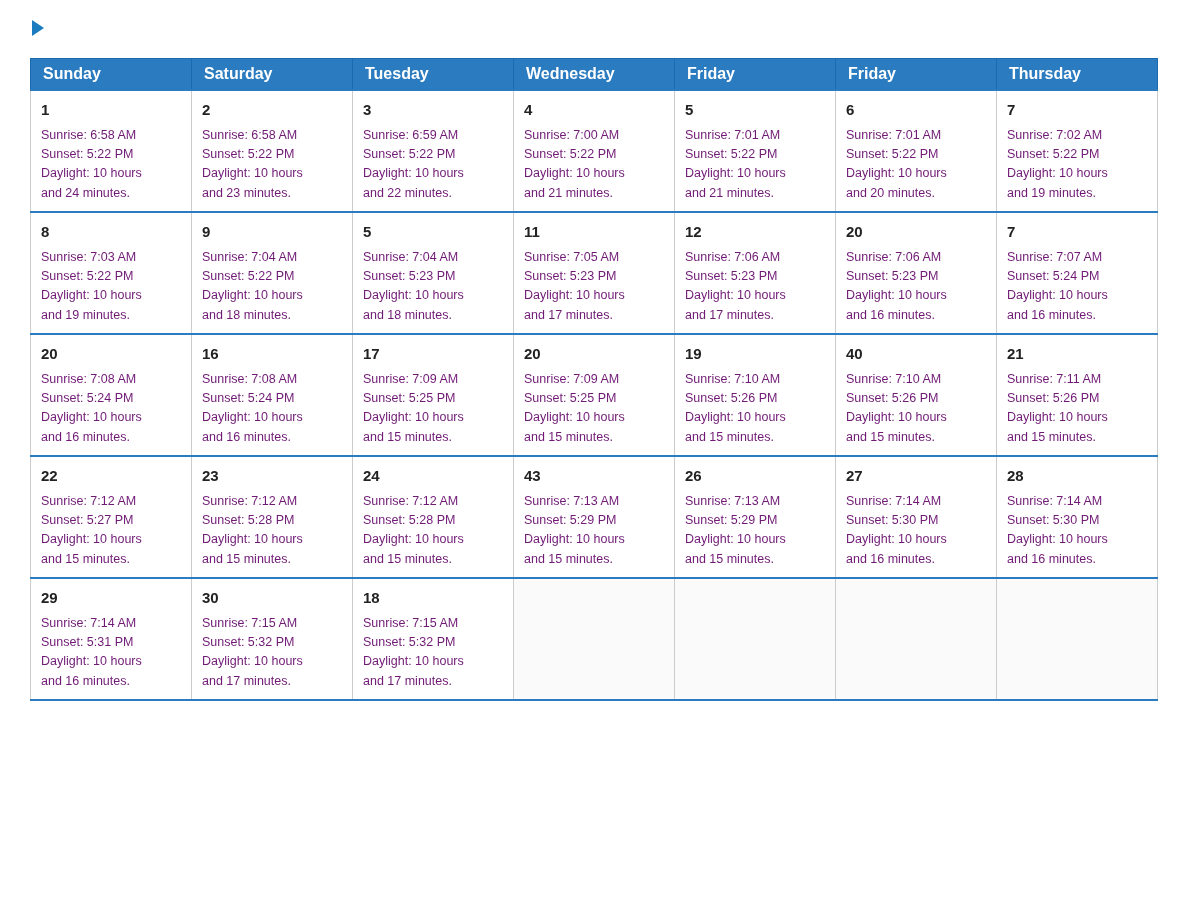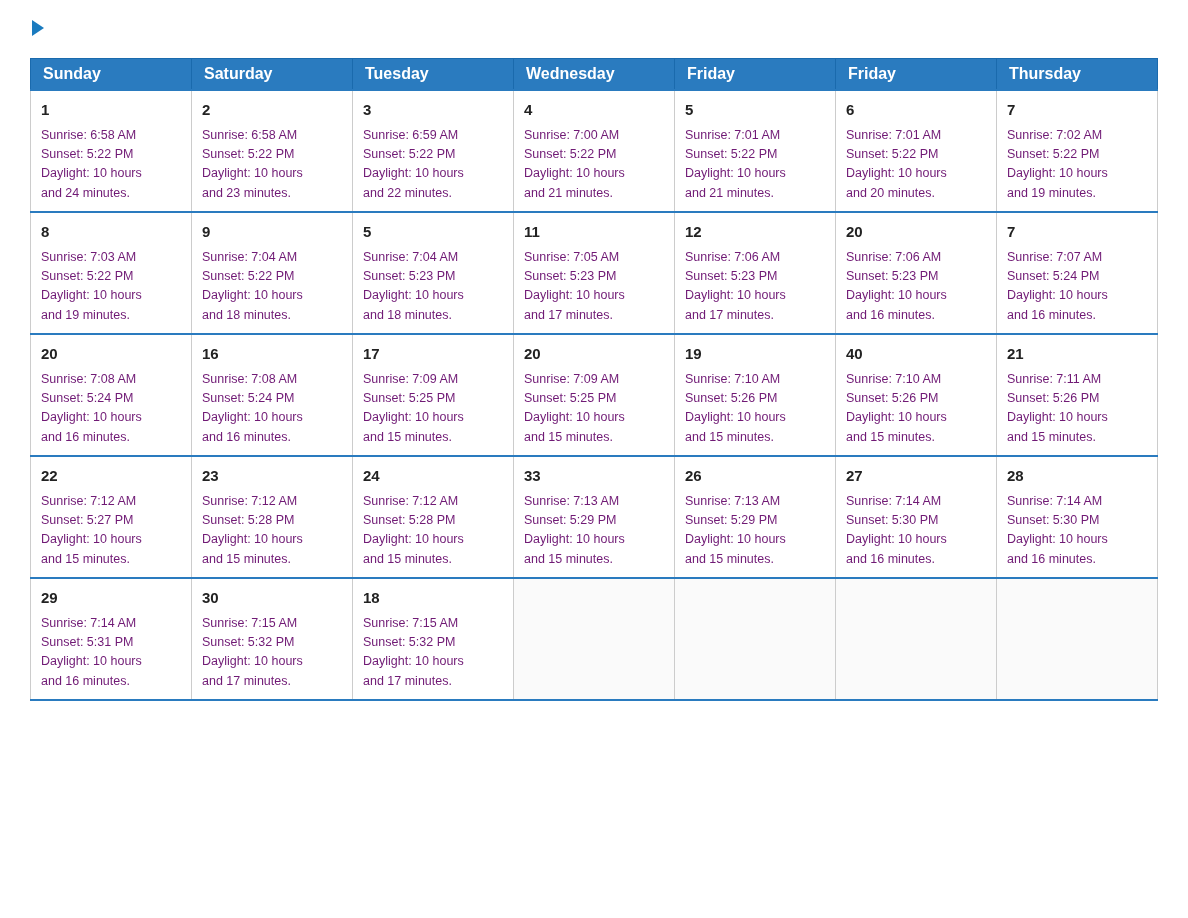--- a/index.html
+++ b/index.html
@@ -346,21 +346,21 @@
         <td>
         <span class="day-number">24</span>
         <div class="day-info">
           Sunrise: 7:12 AM<br>
           Sunset: 5:28 PM<br>
           Daylight: 10 hours<br>
           and 15 minutes.
         </div>
       </td>
         <td>
-        <span class="day-number">33</span>
+        <span class="day-number">43</span>
         <div class="day-info">
           Sunrise: 7:13 AM<br>
           Sunset: 5:29 PM<br>
           Daylight: 10 hours<br>
           and 15 minutes.
         </div>
       </td>
         <td>
         <span class="day-number">26</span>
         <div class="day-info">

